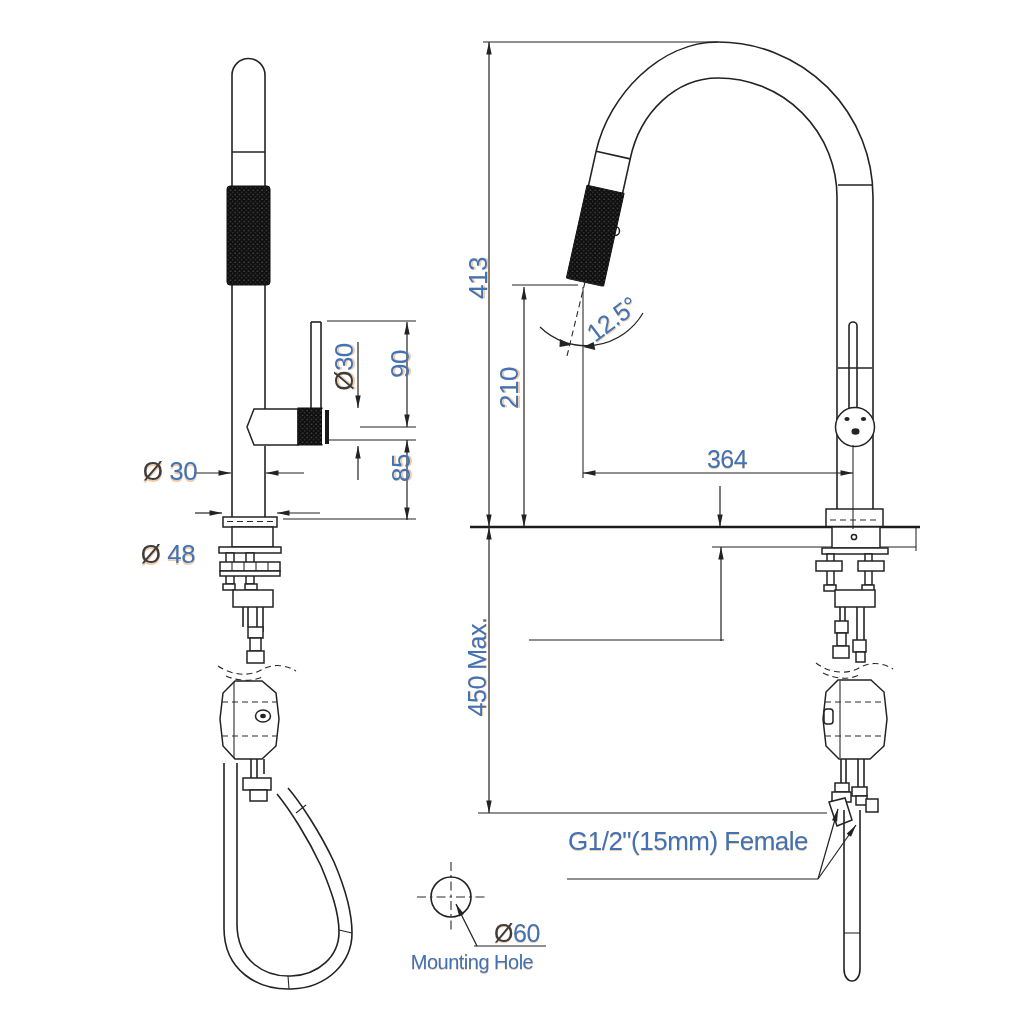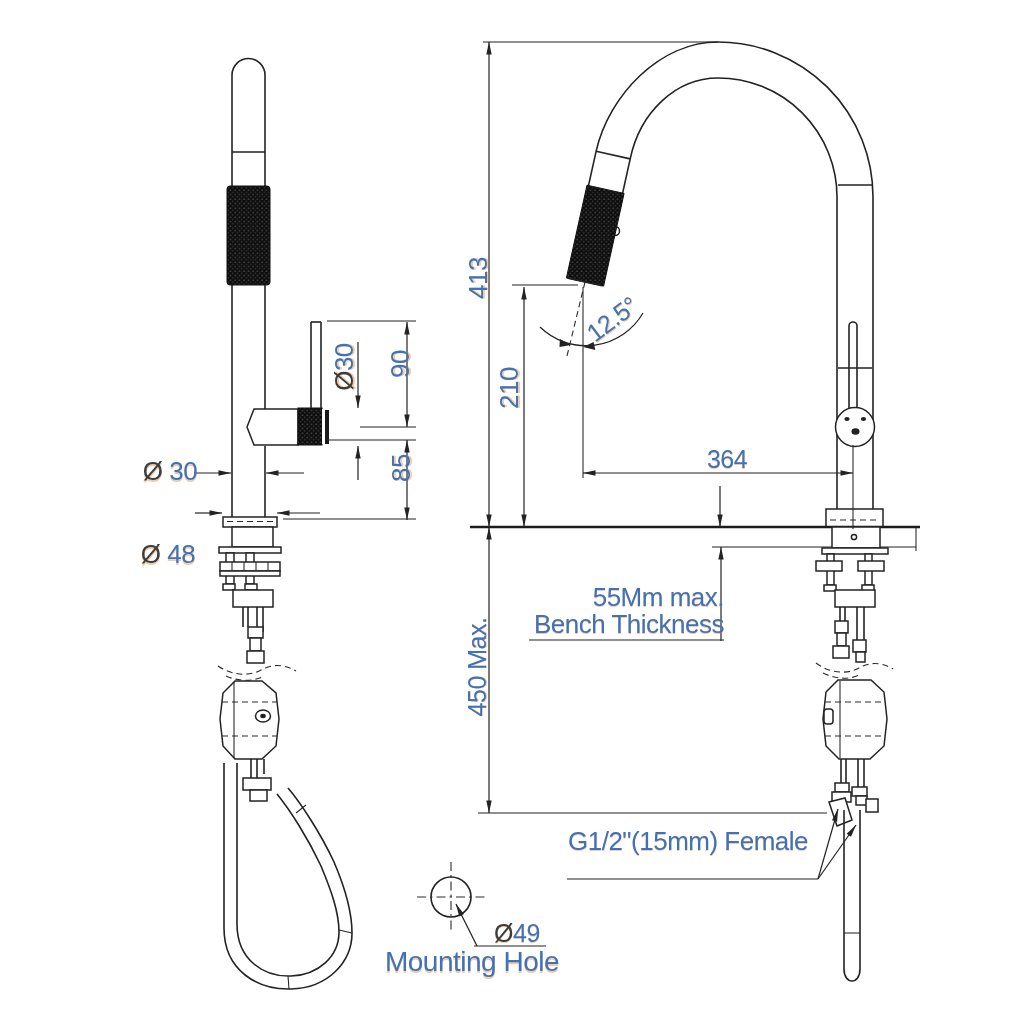--- a/index.html
+++ b/index.html
@@ -12,21 +12,21 @@
   .xl{stroke:#232323;stroke-width:1.05;fill:none;}
   .hl{stroke:#2a2a2a;stroke-width:1.1;fill:none;stroke-dasharray:6 4;}
   .cl{stroke:#2a2a2a;stroke-width:1.1;fill:none;stroke-dasharray:9 4 2.5 4;}
   .bench{stroke:#1c1c1c;stroke-width:2.6;}
   .lbl{position:absolute;color:#3f72b6;white-space:nowrap;font-size:26px;letter-spacing:-0.5px;
        transform:translate(-50%,-50%);text-shadow:0 1.4px 0 rgba(224,128,48,.42);line-height:1.05;}
   .rot{transform:translate(-50%,-50%) rotate(-90deg);}
   .rot37{transform:translate(-50%,-50%) rotate(-37deg);}
   .phi{color:#3c3c3c;}
   .note{transform:none;}
-  .fs24{font-size:28px;}
+  .fs24{font-size:20px;}
   .fs25{font-size:25px;}
 </style>
 </head>
 <body>
 
 <div class="stage">
 <svg width="1024" height="1024" viewBox="0 0 1024 1024">
   <defs>
     <marker id="ah" markerUnits="userSpaceOnUse" markerWidth="14" markerHeight="7" refX="13" refY="3.5" orient="auto-start-reverse">
       <polygon points="0.5,0.8 13,3.5 0.5,6.2" fill="#232323"></polygon>
@@ -231,24 +231,20 @@
 <div class="lbl rot" style="left:402px;top:468px;"><span>85</span></div>
 <div class="lbl" style="left:170px;top:472px;"><span class="phi">Ø</span>&nbsp;<span>30</span></div>
 <div class="lbl" style="left:168px;top:512px;margin-top:43px;"><span class="phi">Ø</span>&nbsp;<span>48</span></div>
 
 <div class="lbl rot" style="left:479px;top:278px;"><span>413</span></div>
 <div class="lbl rot" style="left:510px;top:388px;"><span>210</span></div>
 <div class="lbl fs25" style="left:727px;top:459px;"><span>364</span></div>
 <div class="lbl rot37 fs25" style="left:612px;top:319px;"><span>12.5°</span></div>
 <div class="lbl rot fs25" style="left:477px;top:667px;"><span>450 Max.</span></div>
 
-<div class="lbl note" style="left:528px;top:584px;width:196px;text-align:right;transform:none;">
-  <div>55Mm max.</div>
-  <div>Bench Thickness</div>
-</div>
 
 <div class="lbl note" style="left:568px;top:828px;transform:none;">
   <div>G1/2"(15mm) Female</div>
 </div>
 
-<div class="lbl fs25" style="left:517px;top:933px;"><span class="phi">Ø</span><span>49</span></div>
+<div class="lbl fs25" style="left:517px;top:933px;"><span class="phi">Ø</span><span>60</span></div>
 <div class="lbl fs24" style="left:472px;top:962px;"><span>Mounting Hole</span></div>
 </div>
 
 </body></html>

